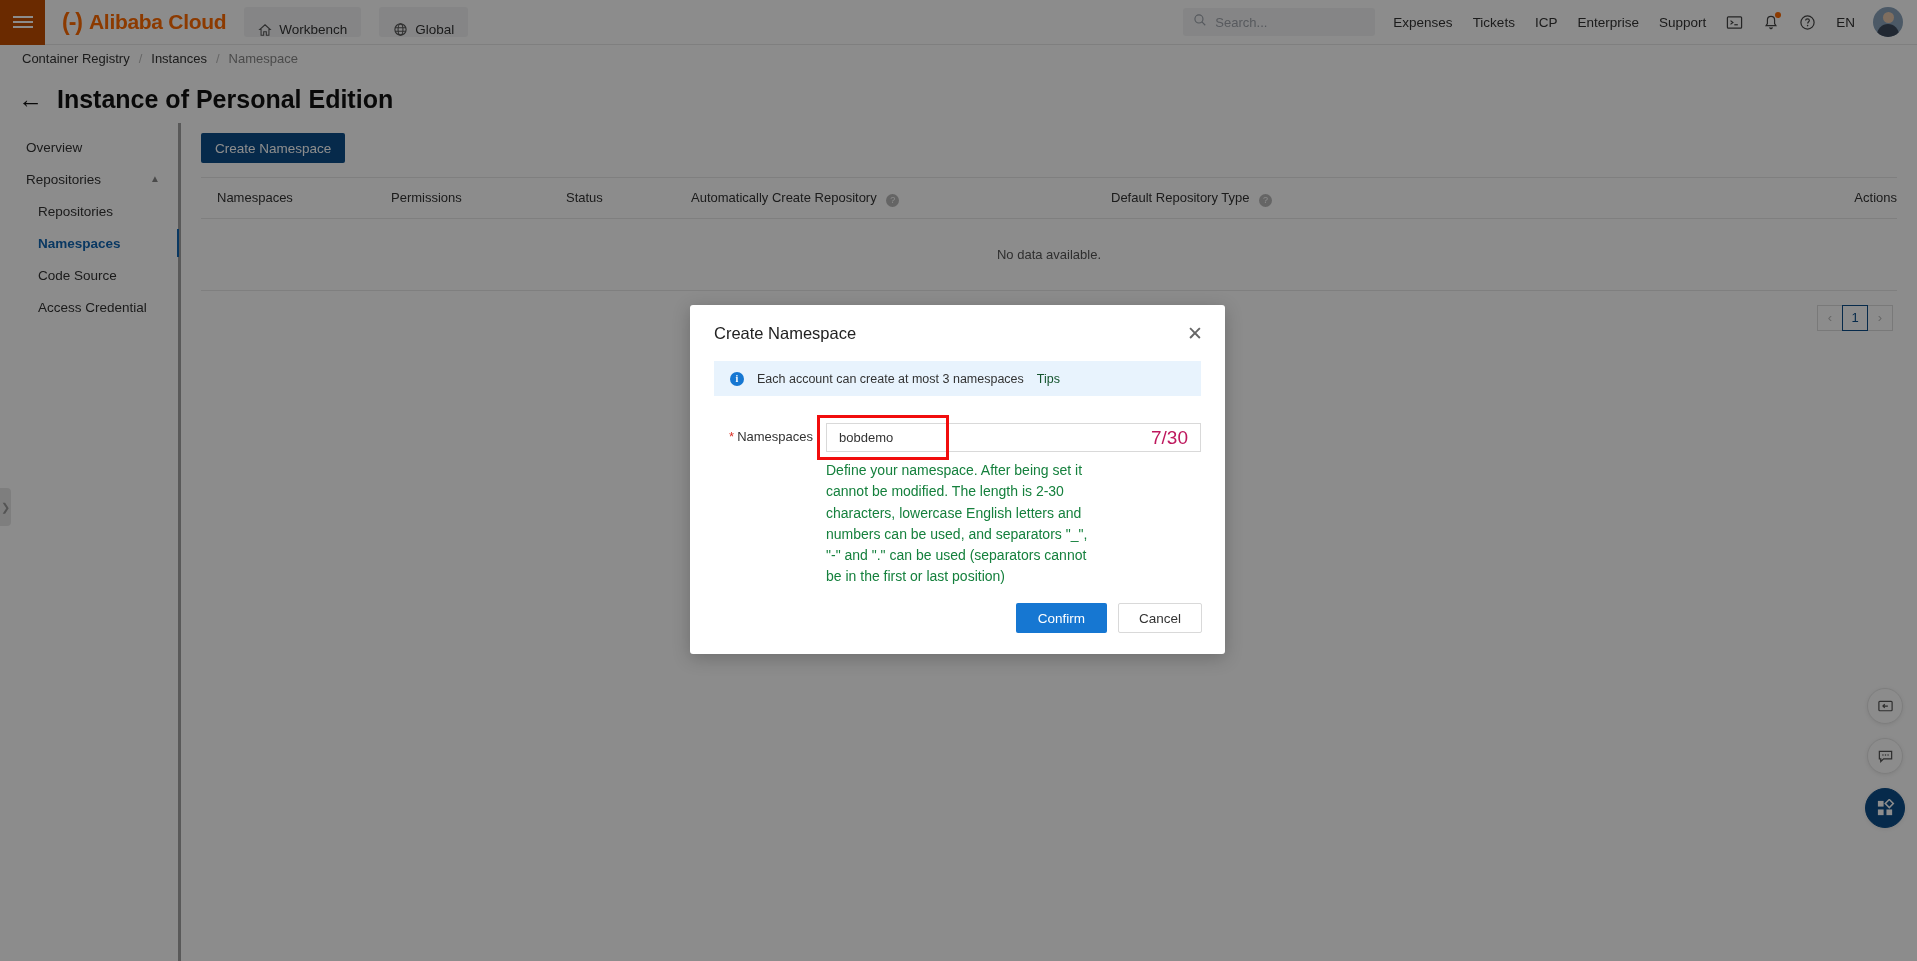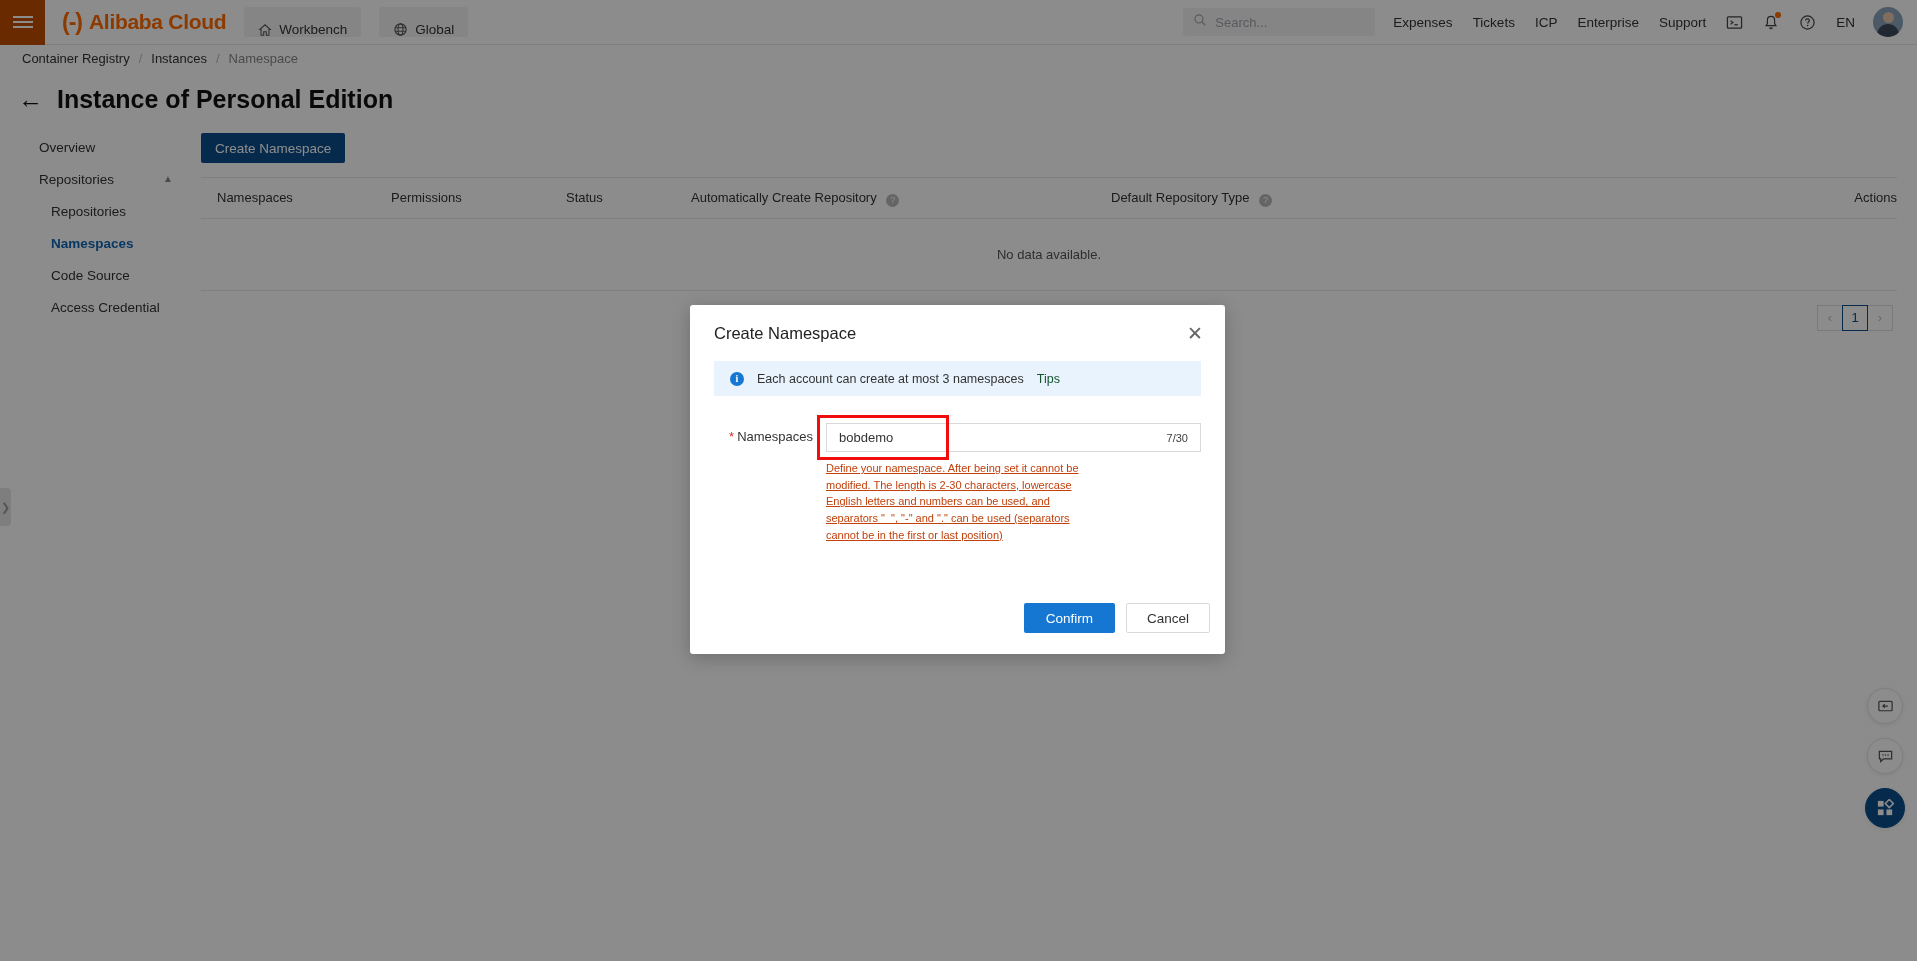--- a/index.html
+++ b/index.html
@@ -106,21 +106,21 @@
     display: flex; align-items: center; gap: 10px;
   }
   .region-label { font-size: 12.5px; color: #555; margin-top: 48px; }
   .region-value {
     background: #c24e00; color: #fff; font-size: 12.5px;
     padding: 2px 8px; border-radius: 2px; cursor: pointer;
   }
 
   
   .sidebar {
-    position: absolute; top: 123px; left: 17px; width: 180px; height: 838px;
+    position: absolute; top: 123px; left: 4px; width: 180px; height: 838px;
     background: #ffffff; border-right: 6px solid #a3a3a3;
     padding-top: 8px;
   }
   .side-item {
     height: 32px; display: flex; align-items: center;
     padding-left: 22px; font-size: 13.5px; color: #333;
     cursor: pointer; position: relative;
   }
   .side-item.group { justify-content: space-between; padding-right: 18px; }
   .side-item.sub { padding-left: 34px; }
@@ -239,33 +239,32 @@
     height: 29px; border: 1px solid #d9d9d9; background: #fff;
     display: flex; align-items: center; padding: 0 12px;
     position: relative;
   }
   .input-box input {
     border: none; outline: none; flex: 1; font-size: 13px; color: #333;
     background: transparent; font-family: "Liberation Sans", sans-serif;
     text-decoration: underline wavy #e23b2e;
     text-underline-offset: 3px;
   }
-  .counter { font-size: 11px; color: #404040; }
+  .counter { font-size: 19px; color: #be185d; }
   .redbox {
     position: absolute; left: -9px; top: -8px;
     width: 132px; height: 45px; border: 3px solid #f10d0d;
     pointer-events: none; z-index: 5;
   }
   .helper {
-    font-size: 11px; color: #c2410c; line-height: 1.52; margin-top: 8px;
+    font-size: 14px; color: #15803d; line-height: 1.52; margin-top: 8px;
     max-width: 272px;
-    text-decoration: underline;
   }
   .modal-foot {
-    position: absolute; left: 8px; bottom: 0; width: 100%;
+    position: absolute; left: 0; bottom: 0; width: 100%;
     height: 72px; display: flex; align-items: center;
     justify-content: flex-end; gap: 11px; padding-right: 23px;
   }
   .btn-confirm {
     background: #1677d2; color: #fff; border: none; height: 30px;
     padding: 0 22px; font-size: 13.5px; cursor: pointer; border-radius: 2px;
     font-family: "Liberation Sans", sans-serif;
   }
   .btn-cancel {
     background: #fff; color: #333; border: 1px solid #d9d9d9; height: 30px;

